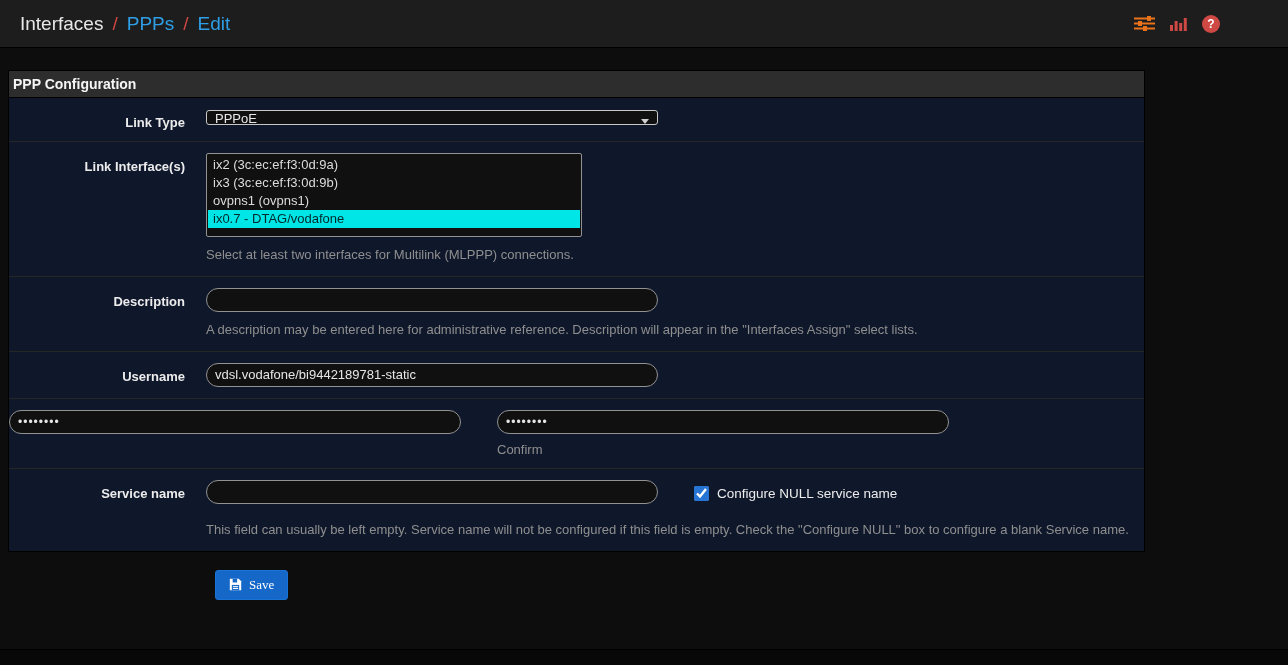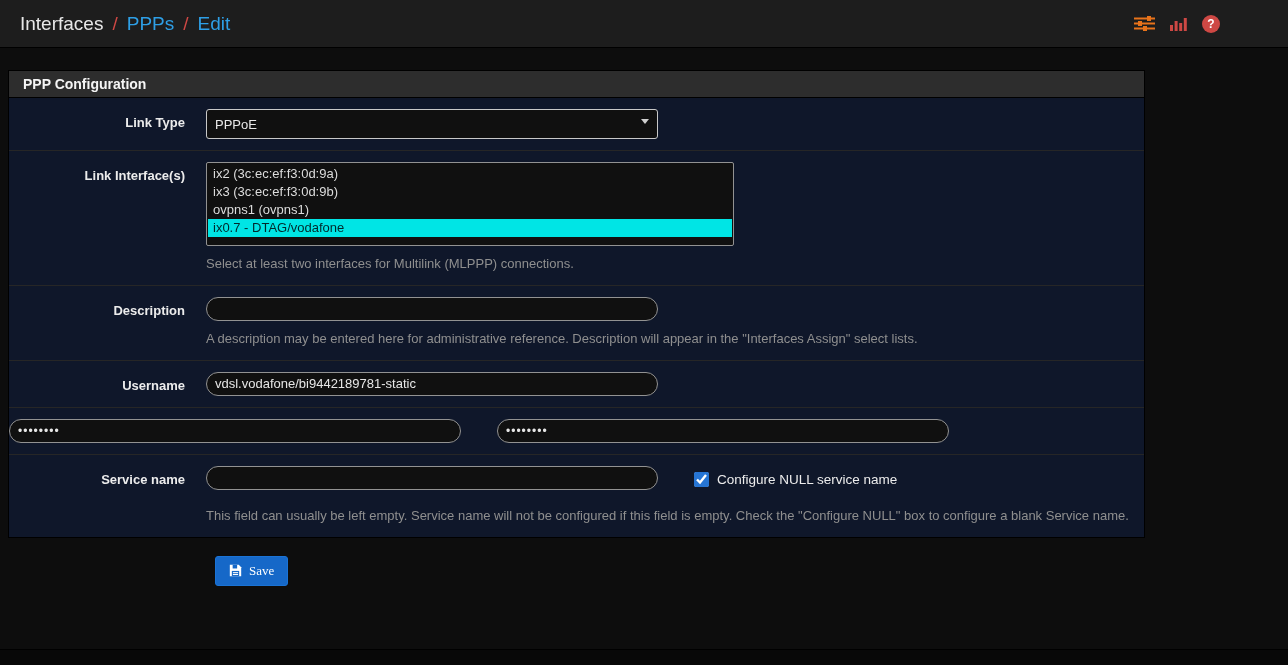--- a/index.html
+++ b/index.html
@@ -36,21 +36,21 @@
   }
 
   
   .panel {
     margin:22px 143px 0 8px;
     width:1137px;
     border:1px solid #000;
   }
   .panel-header {
     background:#2d2d2d;
-    padding:5px 14px;
+    padding:5px 4px;
     font-size:14px;
     font-weight:bold;
     color:#f5f5f5;
     border-bottom:1px solid #000;
   }
   .form-row {
     display:flex;
     background:#0f172a;
     border-bottom:1px solid #262626;
     padding:11px 0;
@@ -74,41 +74,41 @@
     border-radius:12px;
     color:#e6e6e6;
     font-size:13px;
     padding:0 8px;
     font-family:"Liberation Sans", sans-serif;
   }
   .pw-input { letter-spacing:1px; font-size:12px; }
 
   .select-wrap { position:relative; width:452px; }
   .select-wrap select {
-    width:452px; height:30px;
+    width:452px; height:15px;
     background:#101010;
     border:1px solid #c8c8c8;
     border-radius:3px;
     color:#e8e8e8;
     font-size:13px;
     padding:0 24px 0 8px;
     -webkit-appearance:none; appearance:none;
     font-family:"Liberation Sans", sans-serif;
   }
   .select-chevron {
     position:absolute; right:9px; top:10px;
     width:0; height:0;
     border-left:4px solid transparent;
     border-right:4px solid transparent;
     border-top:5px solid #cfcfcf;
     pointer-events:none;
   }
 
   .listbox {
-    width:528px;
+    width:376px;
     background:#101010;
     border:1px solid #929292;
     border-radius:2px;
     padding:2px 1px 8px 1px;
     cursor:default;
   }
   .lb-option { font-size:13px; color:#dcdcdc; padding:0 5px; line-height:18px; white-space:nowrap; }
   .lb-option.selected { background:#00e5e5; color:#00292c; }
 
   .help-text { font-size:13px; color:#8f8f8f; margin-top:9px; max-width:940px; line-height:1.45; }
@@ -247,20 +247,21 @@
     </div>
   </div>
 
   <div class="form-row">
     <div class="row-content two-col">
       <div class="col">
         <input type="text" class="text-input pw-input" value="••••••••" style="">
       </div>
       <div class="col" style="width:452px;">
         <input type="text" class="text-input pw-input" style="width: 452px;" value="••••••••">
+        <div class="confirm-label">Confirm</div>
       </div>
     </div>
   </div>
 
   <div class="form-row">
     <div class="row-label">Service name</div>
     <div class="row-content">
       <div class="two-col">
         <div class="col">
           <input type="text" class="text-input" value="" style="">

